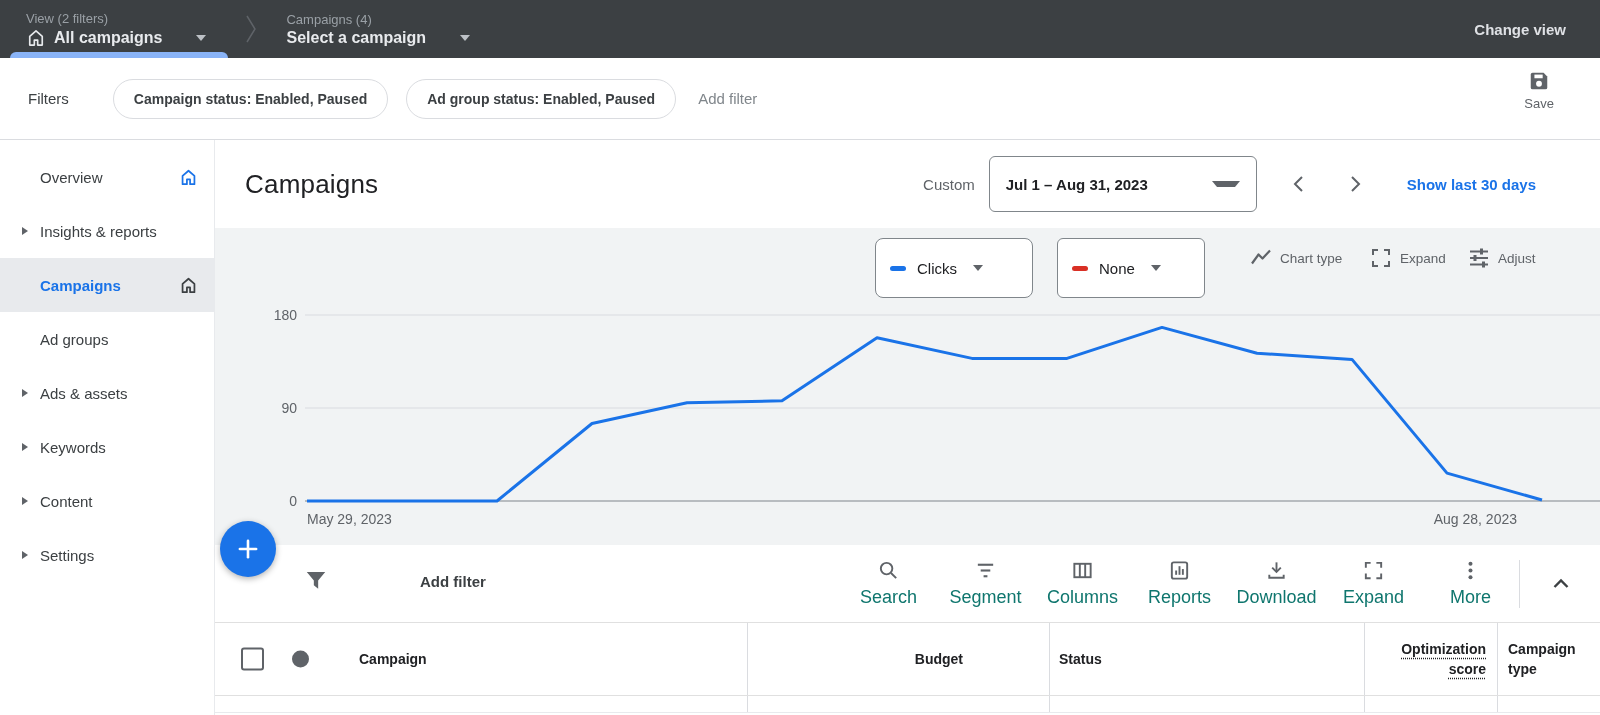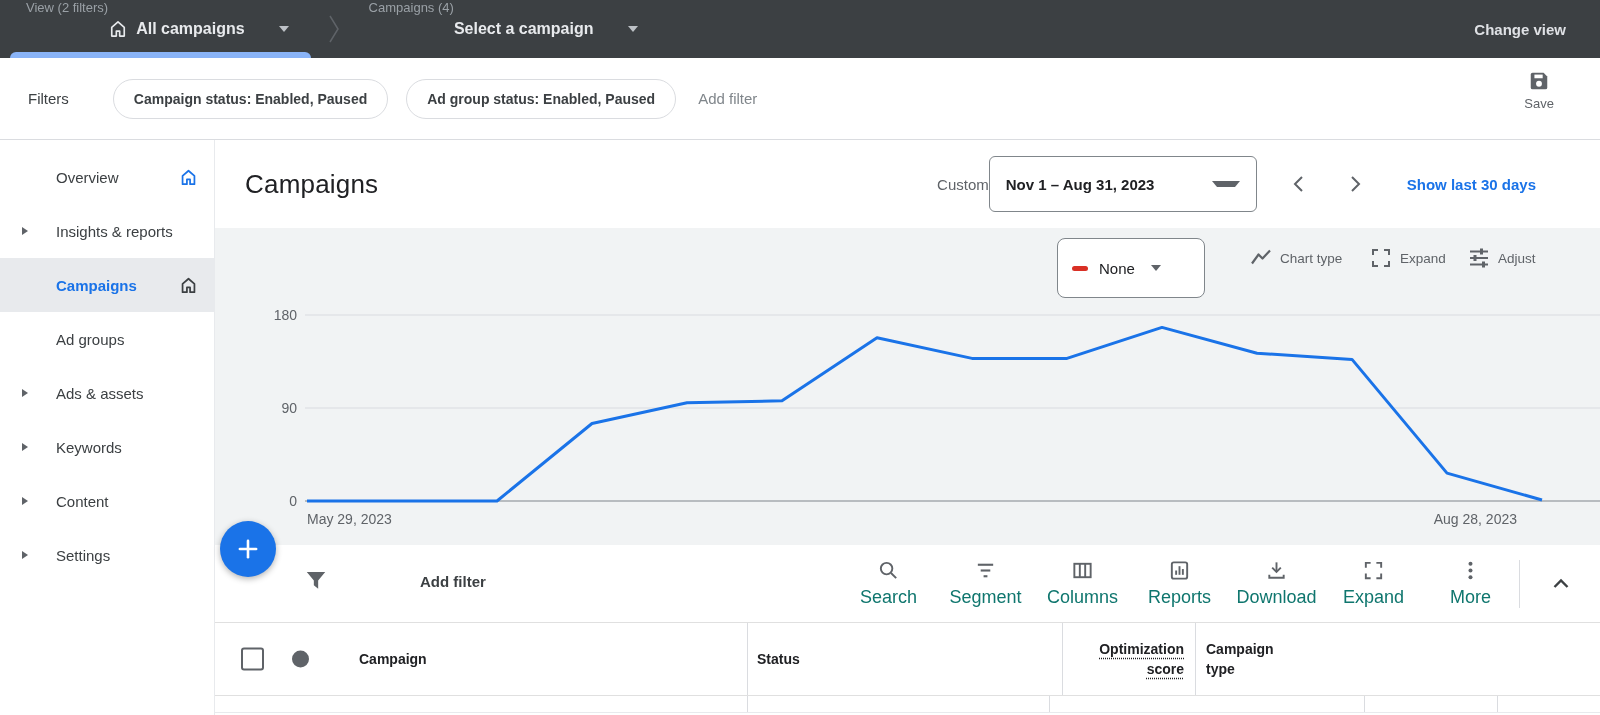--- a/index.html
+++ b/index.html
@@ -1,53 +1,53 @@
 <!DOCTYPE html>
 <html><head>
 <meta charset="utf-8">
 <style>
   html,body{margin:0;padding:0;width:1600px;height:715px;overflow:hidden;
     font-family:"Liberation Sans","DejaVu Sans",sans-serif;background:#fff;}
   .app{position:relative;width:1600px;height:715px;}
 
   
   .topbar{height:58px;background:#3c4043;display:flex;align-items:center;padding-left:10px;position:relative;}
-  .crumb{position:relative;height:58px;display:flex;flex-direction:row;padding:0 26px 0 16px;}
+  .crumb{position:relative;height:58px;display:flex;flex-direction:column;justify-content:center;padding:0 26px 0 16px;}
   .crumb-label{font-size:13px;color:#9aa0a6;margin-bottom:2px;}
   .crumb-main{display:flex;align-items:center;gap:8px;font-size:16px;font-weight:700;color:#e8eaed;}
   .crumb-underline{position:absolute;left:0;right:4px;bottom:0;height:6px;background:#8ab4f8;border-radius:6px 6px 0 0;}
   .tri{width:0;height:0;border-left:5px solid transparent;border-right:5px solid transparent;border-top:6px solid #bdc1c6;}
   .crumb .tri{margin-left:26px;}
   .crumb-sep{margin:0 12px;}
   .change-view{margin-left:auto;margin-right:34px;font-size:15px;font-weight:700;color:#dfe1e5;cursor:pointer;}
 
   
   .filterbar{height:81px;background:#fff;border-bottom:1px solid #dadce0;display:flex;align-items:center;padding-left:28px;position:relative;}
   .filterbar-label{font-size:15px;color:#3c4043;margin-right:44px;}
   .chip{border:1px solid #dadce0;border-radius:22px;padding:11px 20px;font-size:14px;font-weight:700;color:#3c4043;margin-right:18px;background:#fff;cursor:pointer;white-space:nowrap;}
   .add-filter-text{font-size:15px;color:#80868b;margin-left:4px;cursor:pointer;}
   .save-btn{position:absolute;right:46px;top:12px;display:flex;flex-direction:column;align-items:center;gap:4px;cursor:pointer;}
   .save-btn .lbl{font-size:13px;color:#5f6368;}
 
   
   .body{display:flex;height:575px;}
   .sidebar{width:215px;background:#fff;border-right:1px solid #e8eaed;padding-top:10px;box-sizing:border-box;flex:none;}
-  .side-item{height:54px;display:flex;align-items:center;position:relative;padding-left:56px;font-size:15px;color:#3c4043;cursor:pointer;}
+  .side-item{height:54px;display:flex;align-items:center;position:relative;padding-left:40px;font-size:15px;color:#3c4043;cursor:pointer;}
   .side-item .expander{position:absolute;left:22px;width:0;height:0;border-left:6px solid #5f6368;border-top:4.5px solid transparent;border-bottom:4.5px solid transparent;}
   .side-item.selected{background:#e8eaed;color:#1a73e8;font-weight:700;}
   .badge-dot{width:7px;height:7px;border-radius:50%;background:#d93025;margin-left:2px;transform:translateY(-5px);flex:none;}
   .side-home{margin-left:auto;margin-right:16px;flex:none;display:flex;}
 
   .main{position:relative;flex:1;display:flex;flex-direction:column;}
 
   
   .content-header{height:88px;background:#fff;display:flex;align-items:center;position:relative;flex:none;}
   .page-title{font-size:26px;color:#202124;margin-left:30px;letter-spacing:.2px;}
   .date-cluster{position:absolute;right:64px;top:0;height:100%;display:flex;align-items:center;}
-  .range-mode{font-size:15px;color:#5f6368;}
+  .range-mode{font-size:15px;color:#5f6368;margin-right:14px;}
   .date-box{height:56px;box-sizing:border-box;border:1px solid #80868b;border-radius:6px;background:#fff;display:flex;align-items:center;padding:0 16px;min-width:268px;cursor:pointer;}
   .date-box .dtext{font-size:15px;font-weight:700;color:#202124;}
   .date-box .tri{border-top-color:#5f6368;margin-left:auto;padding-left:18px;}
   .navchev{margin-left:34px;display:flex;align-items:center;cursor:pointer;}
   .navchev.next{margin-left:40px;}
   .show-last{margin-left:44px;font-size:15px;font-weight:700;color:#1a73e8;cursor:pointer;white-space:nowrap;}
 
   
   .chart-panel{height:317px;background:#f1f3f4;position:relative;flex:none;}
   .metric-box{position:absolute;top:10px;height:60px;box-sizing:border-box;background:#fff;border:1px solid #80868b;border-radius:8px;display:flex;align-items:center;padding:0 14px;cursor:pointer;}
@@ -183,21 +183,21 @@
         </div>
       </div>
 
     <div class="main">
 
       <div class="content-header">
         <div class="page-title">Campaigns</div>
         <div class="date-cluster">
           <span class="range-mode">Custom</span>
           <div class="date-box">
-            <span class="dtext">Nov 1 – Aug 31, 2023</span>
+            <span class="dtext">Jul 1 – Aug 31, 2023</span>
             <span class="tri"></span>
           </div>
           <span class="navchev">
             <svg width="16" height="18" viewBox="0 0 16 18">
                 <polyline points="11,2 4,9 11,16" fill="none" stroke="#5f6368" stroke-width="2"></polyline>
               </svg>
           </span>
           <span class="navchev next">
             <svg width="16" height="18" viewBox="0 0 16 18">
                 <polyline points="5,2 12,9 5,16" fill="none" stroke="#5f6368" stroke-width="2"></polyline>
@@ -213,21 +213,26 @@
             <text x="82" y="278" text-anchor="end" font-size="14" fill="#5f6368">0</text>
             <line x1="90" x2="1385" y1="180" y2="180" stroke="#dadce0" stroke-width="1.2"></line>
             <text x="82" y="185" text-anchor="end" font-size="14" fill="#5f6368">90</text>
             <line x1="90" x2="1385" y1="86.99999999999997" y2="86.99999999999997" stroke="#dadce0" stroke-width="1.2"></line>
             <text x="82" y="91.99999999999997" text-anchor="end" font-size="14" fill="#5f6368">180</text>
             <text x="92" y="296" font-size="14" fill="#5f6368">May 29, 2023</text>
             <text x="1302" y="296" text-anchor="end" font-size="14" fill="#5f6368">Aug 28, 2023</text>
             <polyline points="92.0,273.0 187.0,273.0 282.0,273.0 377.0,195.5 472.0,174.8 567.0,172.8 662.0,109.7 757.0,130.4 852.0,130.4 947.0,99.4 1042.0,125.2 1137.0,131.4 1232.0,245.1 1327.0,272.0" fill="none" stroke="#1a73e8" stroke-width="3" stroke-linejoin="round"></polyline>
           </svg>
 
-        <div class="metric-box" style="left:842px;width:148px;">
+        <div class="metric-box" style="left:660px;width:158px;">
+          <span class="dash" id="dash1" style="background: rgb(26, 115, 232);"></span>
+          <span class="mlabel">Clicks</span>
+          <span class="tri"></span>
+        </div>
+        <div class="metric-box" style="left:842px;width:148px;border-radius:6px;">
           <span class="dash" id="dash2" style="background: rgb(217, 48, 37);"></span>
           <span class="mlabel">None</span>
           <span class="tri"></span>
         </div>
 
         <div class="chart-action" style="left:1034px;width:92px;">
           <span>
             <svg width="24" height="24" viewBox="0 0 24 24">
                 <polyline points="3,17.5 9.5,8.5 13.5,12.5 21,4.5" fill="none" stroke="#5f6368" stroke-width="2.2" stroke-linejoin="round"></polyline>
               </svg>
@@ -374,20 +379,23 @@
           </span>
         </div>
       </div>
 
       <div class="table-header" id="table-header">
           <div class="th-cell th-campaign" style="width: 533px;">
             <span class="th-checkbox"></span>
             <span class="th-dot"></span>
             <span class="clabel">Campaign</span>
           </div>
+          <div class="th-cell" style="width: 302px; justify-content: flex-end; padding-right: 86px;">
+            <span class="">Budget</span>
+          </div>
           <div class="th-cell" style="width: 315px; padding-left: 9px;">
             <span class="">Status</span>
           </div>
           <div class="th-cell" style="width: 133px; justify-content: flex-end; padding-right: 11px;">
             <span class="dotted-underline">Optimization score</span>
           </div>
           <div class="th-cell" style="width: 102px; padding-left: 10px;">
             <span class="wrap2">Campaign type</span>
           </div>
         </div>

